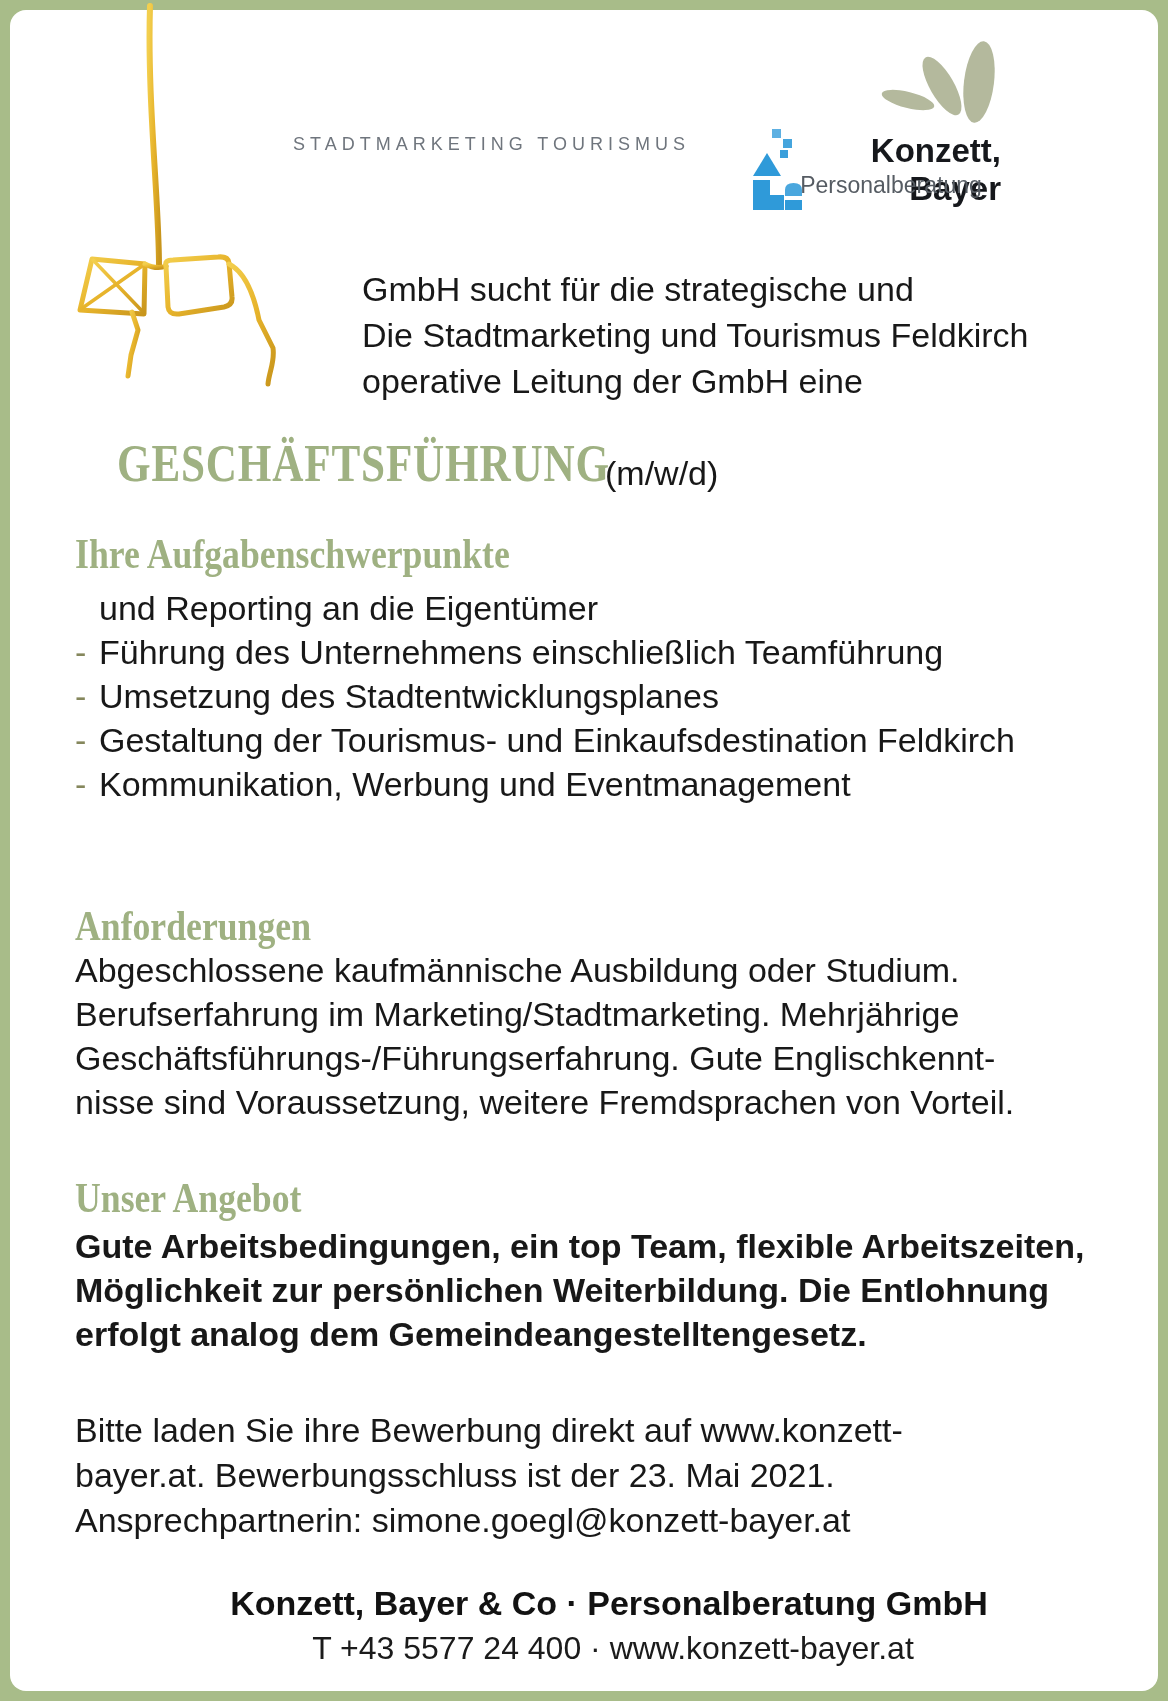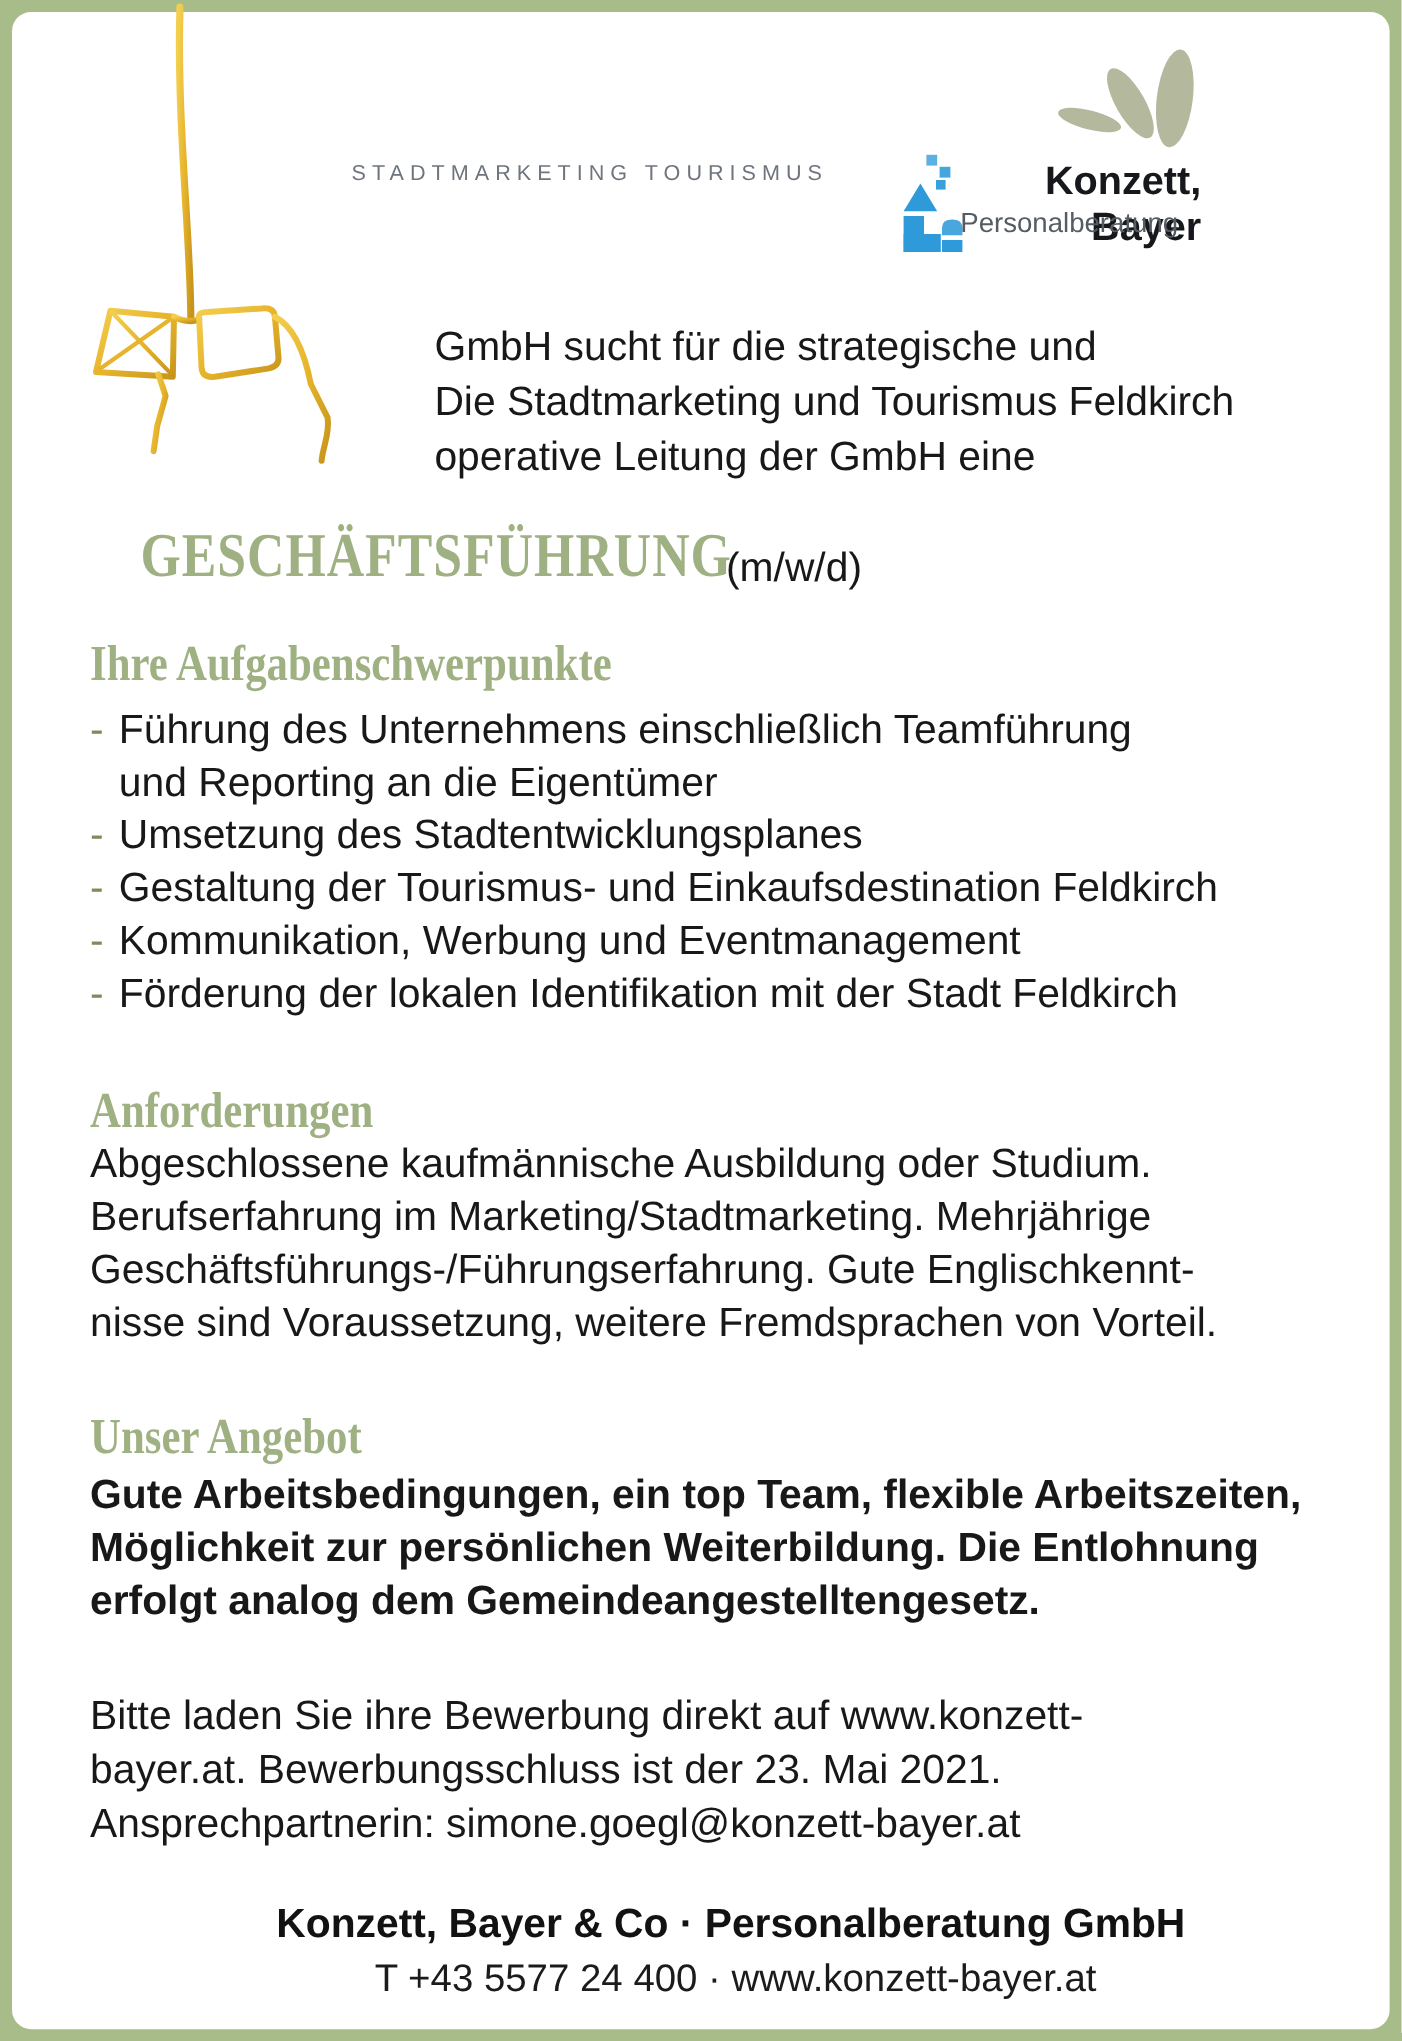--- a/index.html
+++ b/index.html
@@ -108,36 +108,33 @@
   <div class="abs title-row">
     <span class="title-main">GESCHÄFTSFÜHRUNG</span>
     <span class="title-suffix">(m/w/d)</span>
   </div>
 
   <div class="abs" style="left:75px;top:530px;">
     <span class="sec-head">Ihre Aufgabenschwerpunkte</span>
   </div>
   <div class="abs body-lines" style="left:75px;top:586px;">
     <div class="b-row">
-      <span class="dash">-</span><span>Führung des Unternehmens einschließlich Teamführung</span>
+      <span class="dash"></span><span>und Reporting an die Eigentümer</span>
     </div>
     <div class="b-row">
-      <span class="dash"></span><span>und Reporting an die Eigentümer</span>
+      <span class="dash">-</span><span>Führung des Unternehmens einschließlich Teamführung</span>
     </div>
     <div class="b-row">
       <span class="dash">-</span><span>Umsetzung des Stadtentwicklungsplanes</span>
     </div>
     <div class="b-row">
       <span class="dash">-</span><span>Gestaltung der Tourismus- und Einkaufsdestination Feldkirch</span>
     </div>
     <div class="b-row">
       <span class="dash">-</span><span>Kommunikation, Werbung und Eventmanagement</span>
-    </div>
-    <div class="b-row">
-      <span class="dash">-</span><span>Förderung der lokalen Identifikation mit der Stadt Feldkirch</span>
     </div>
   </div>
 
   <div class="abs" style="left:75px;top:902px;">
     <span class="sec-head">Anforderungen</span>
   </div>
   <div class="abs body-lines" style="left:75px;top:948px;">
     <div>Abgeschlossene kaufmännische Ausbildung oder Studium.</div>
     <div>Berufserfahrung im Marketing/Stadtmarketing. Mehrjährige</div>
     <div>Geschäftsführungs-/Führungserfahrung. Gute Englischkennt-</div>

